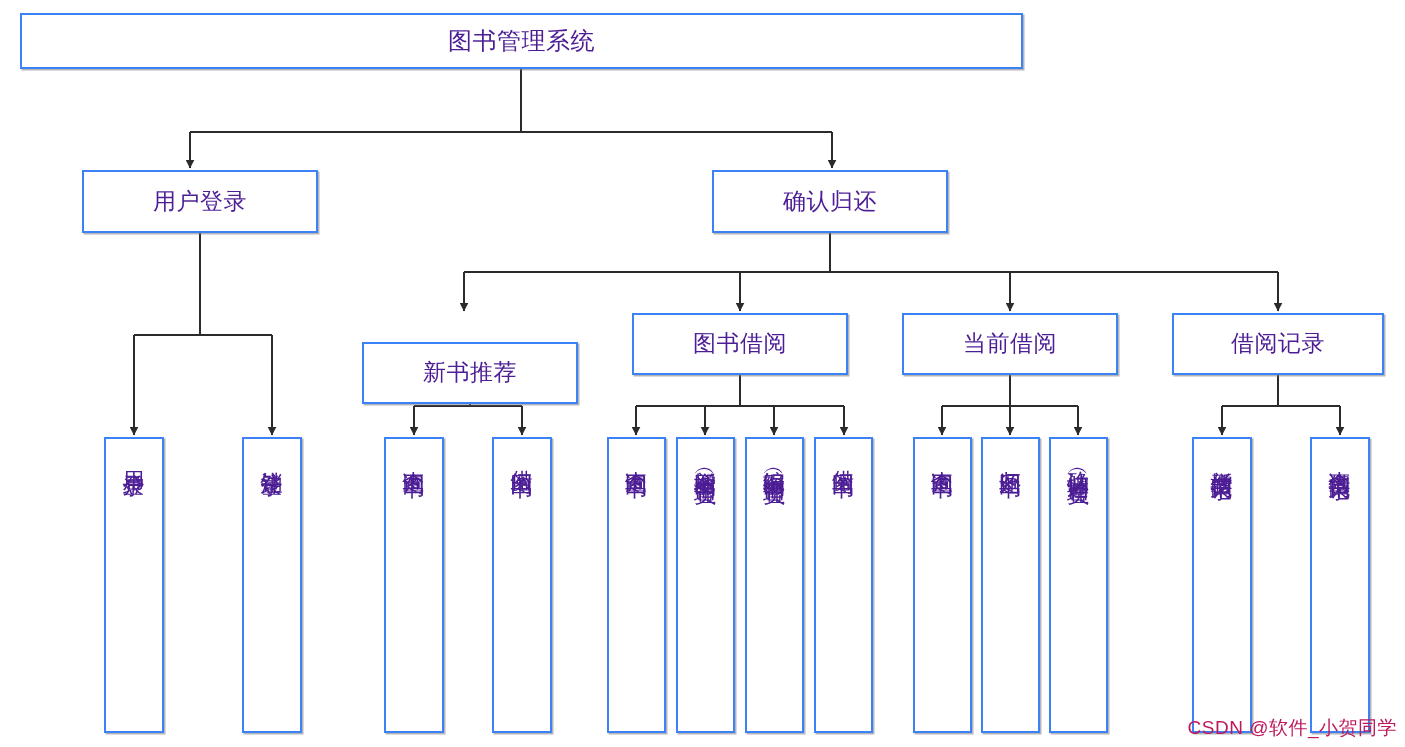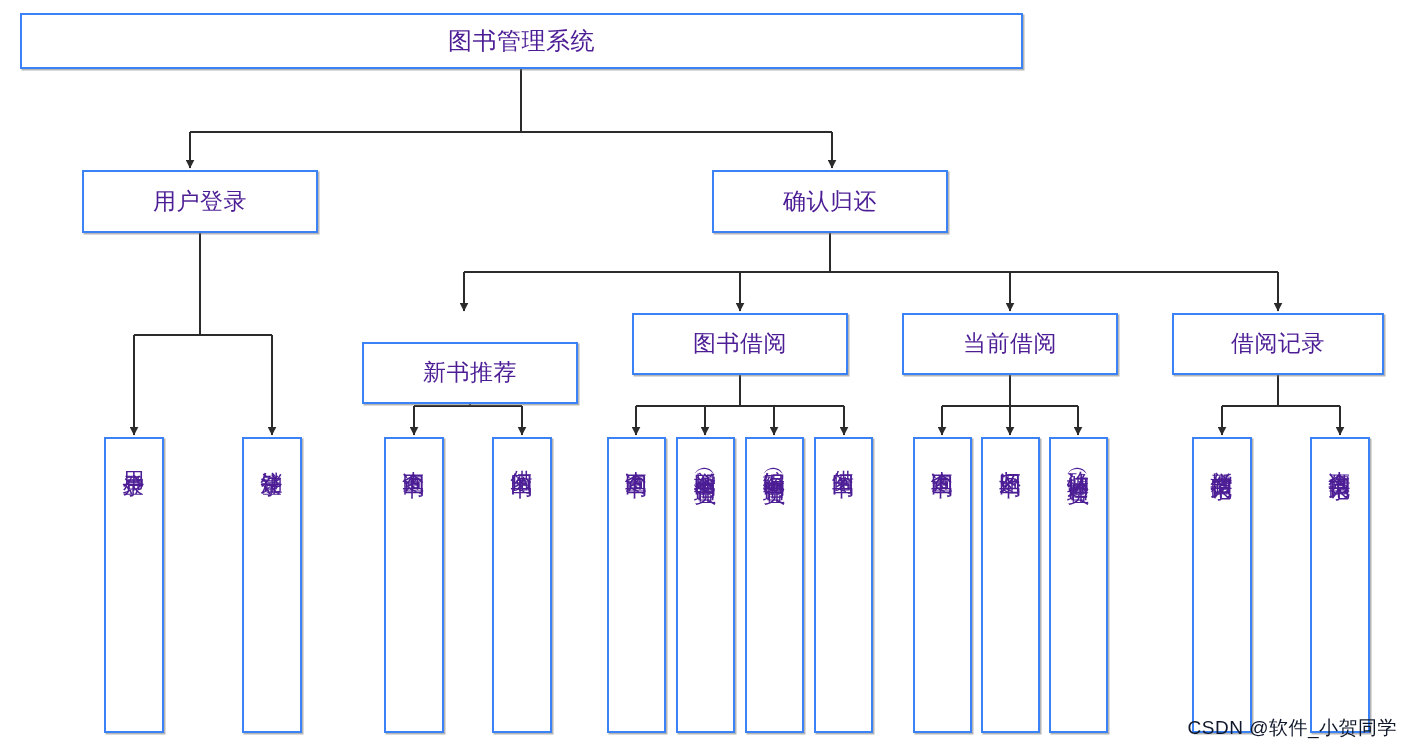--- a/index.html
+++ b/index.html
@@ -63,21 +63,21 @@
     font-size: 22px;
     line-height: 1.05;
     letter-spacing: 2px;
     white-space: nowrap;
   }
   #watermark {
     position: absolute;
     right: 8px;
     bottom: 6px;
     font-size: 19px;
-    color: #0f172a;
+    color: #be185d;
     letter-spacing: 0.5px;
     white-space: nowrap;
     user-select: none;
   }
 </style>
 </head>
 <body>
 
 <div id="diagram-root">
 

